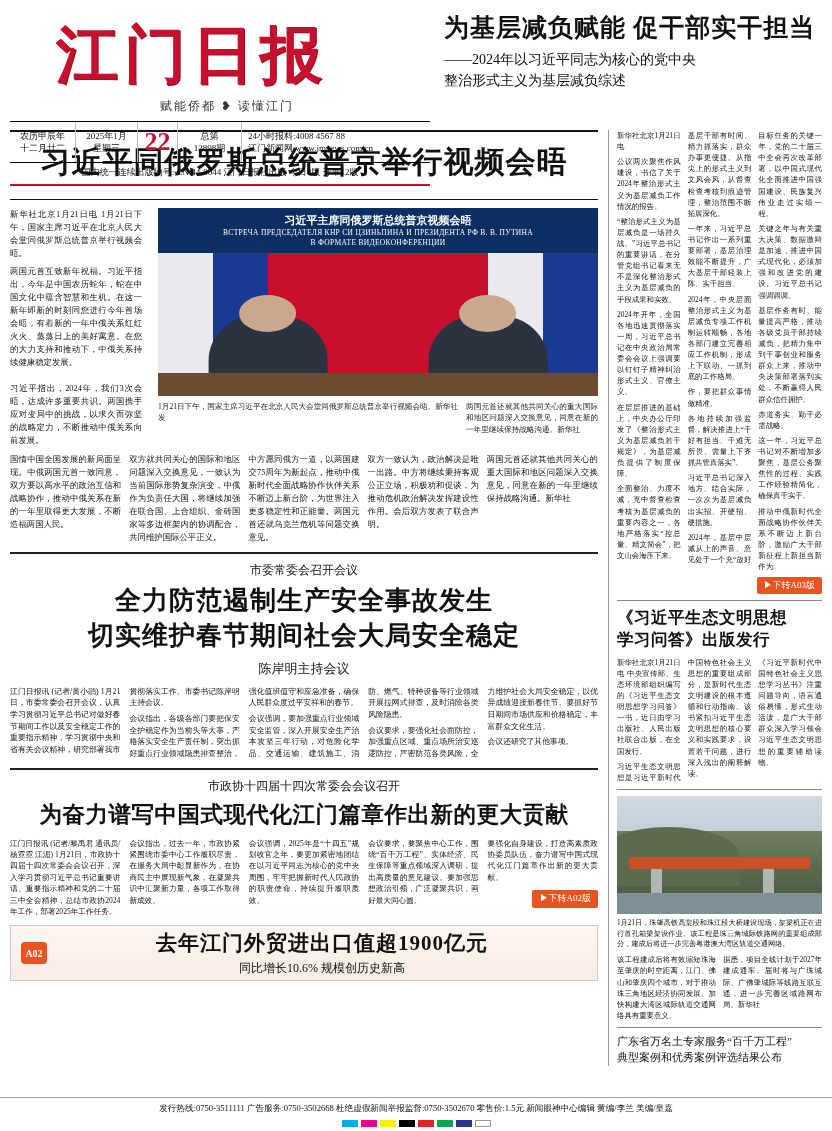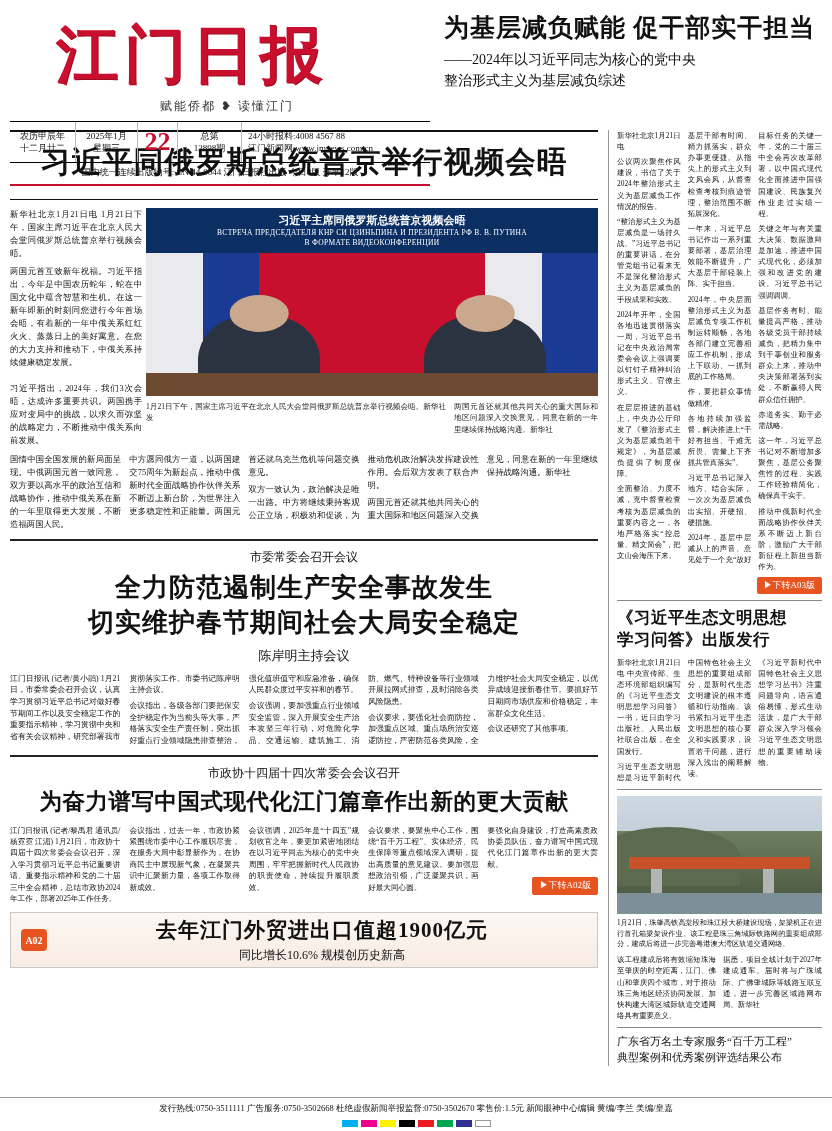--- a/index.html
+++ b/index.html
@@ -70,21 +70,21 @@
 
   .rule { border-top: 2px solid #222; margin: 8px 0; }
   .rule-thin { border-top: 1px solid #888; margin: 6px 0; }
 
   
   .h1-title {
     font-size: 30px; font-weight:bold; text-align:center;
     letter-spacing:1px; padding: 10px 0 16px 0;
     border-top: 2px solid #111; border-bottom: 1px solid #111;
   }
-  .a1-body { display:flex; gap: 4px; margin-top: 8px; }
+  .a1-body { display:flex; gap: 16px; margin-top: 8px; }
   .a1-text { width: 132px; font-size: 8.4px; line-height: 1.55; text-align: justify; column-count: 1; }
   .a1-right { flex:1; }
   .photo {
     width: 100%; height: 188px; position:relative; overflow:hidden;
     background: linear-gradient(160deg,#b9c6d8 0%, #8aa0bd 45%, #5d7characters 100%);
   }
   .ph-vid {
     background: #0e2a4d;
     display:flex; flex-direction:column;
   }
@@ -254,20 +254,21 @@
           </div>
           <div class="cap-row">
             <div class="cap cap-left">1月21日下午，国家主席习近平在北京人民大会堂同俄罗斯总统普京举行视频会晤。新华社发</div>
             <div class="cap cap-right">两国元首还就其他共同关心的重大国际和地区问题深入交换意见，同意在新的一年里继续保持战略沟通。新华社</div>
           </div>
         </div>
       </div>
 
       <div class="a1-cols">
         <p>国情中国全国发展的新局面呈现。中俄两国元首一致同意，双方要以高水平的政治互信和战略协作，推动中俄关系在新的一年里取得更大发展，不断造福两国人民。</p>
+        <p>双方就共同关心的国际和地区问题深入交换意见，一致认为当前国际形势复杂演变，中俄作为负责任大国，将继续加强在联合国、上合组织、金砖国家等多边框架内的协调配合，共同维护国际公平正义。</p>
         <p>中方愿同俄方一道，以两国建交75周年为新起点，推动中俄新时代全面战略协作伙伴关系不断迈上新台阶，为世界注入更多稳定性和正能量。两国元首还就乌克兰危机等问题交换意见。</p>
         <p>双方一致认为，政治解决是唯一出路。中方将继续秉持客观公正立场，积极劝和促谈，为推动危机政治解决发挥建设性作用。会后双方发表了联合声明。</p>
         <p>两国元首还就其他共同关心的重大国际和地区问题深入交换意见，同意在新的一年里继续保持战略沟通。新华社</p>
       </div>
 
       <div class="rule"></div>
 
       <div>
         <div class="kicker">市委常委会召开会议</div>
         <div class="h2-title">

